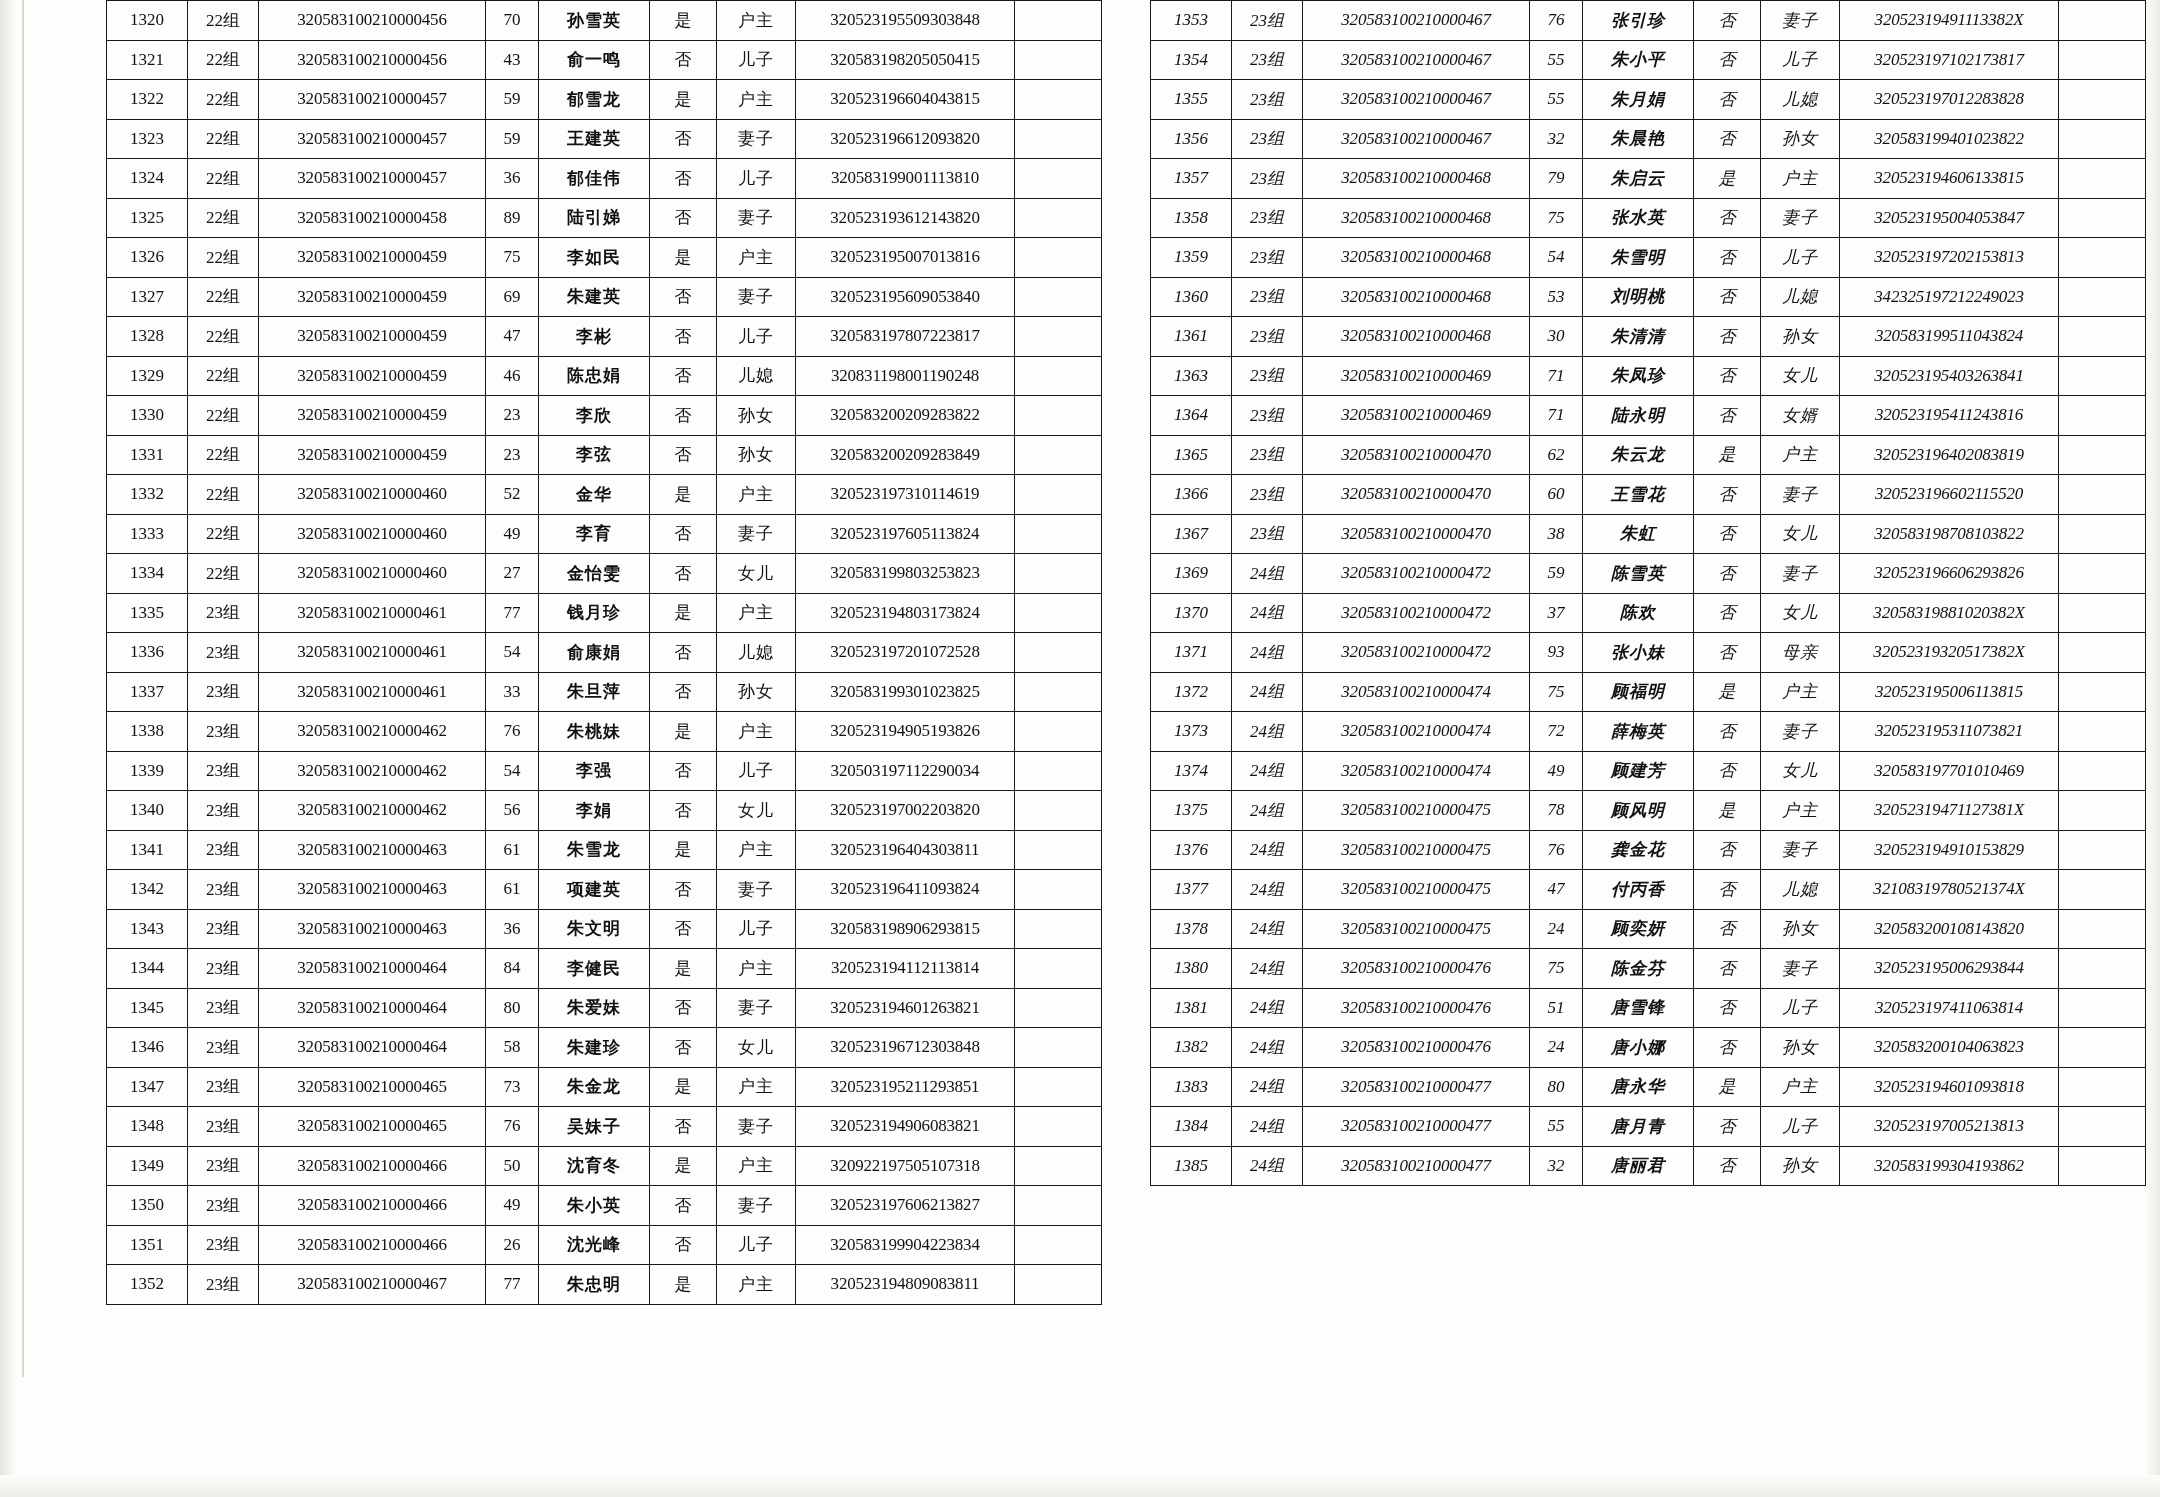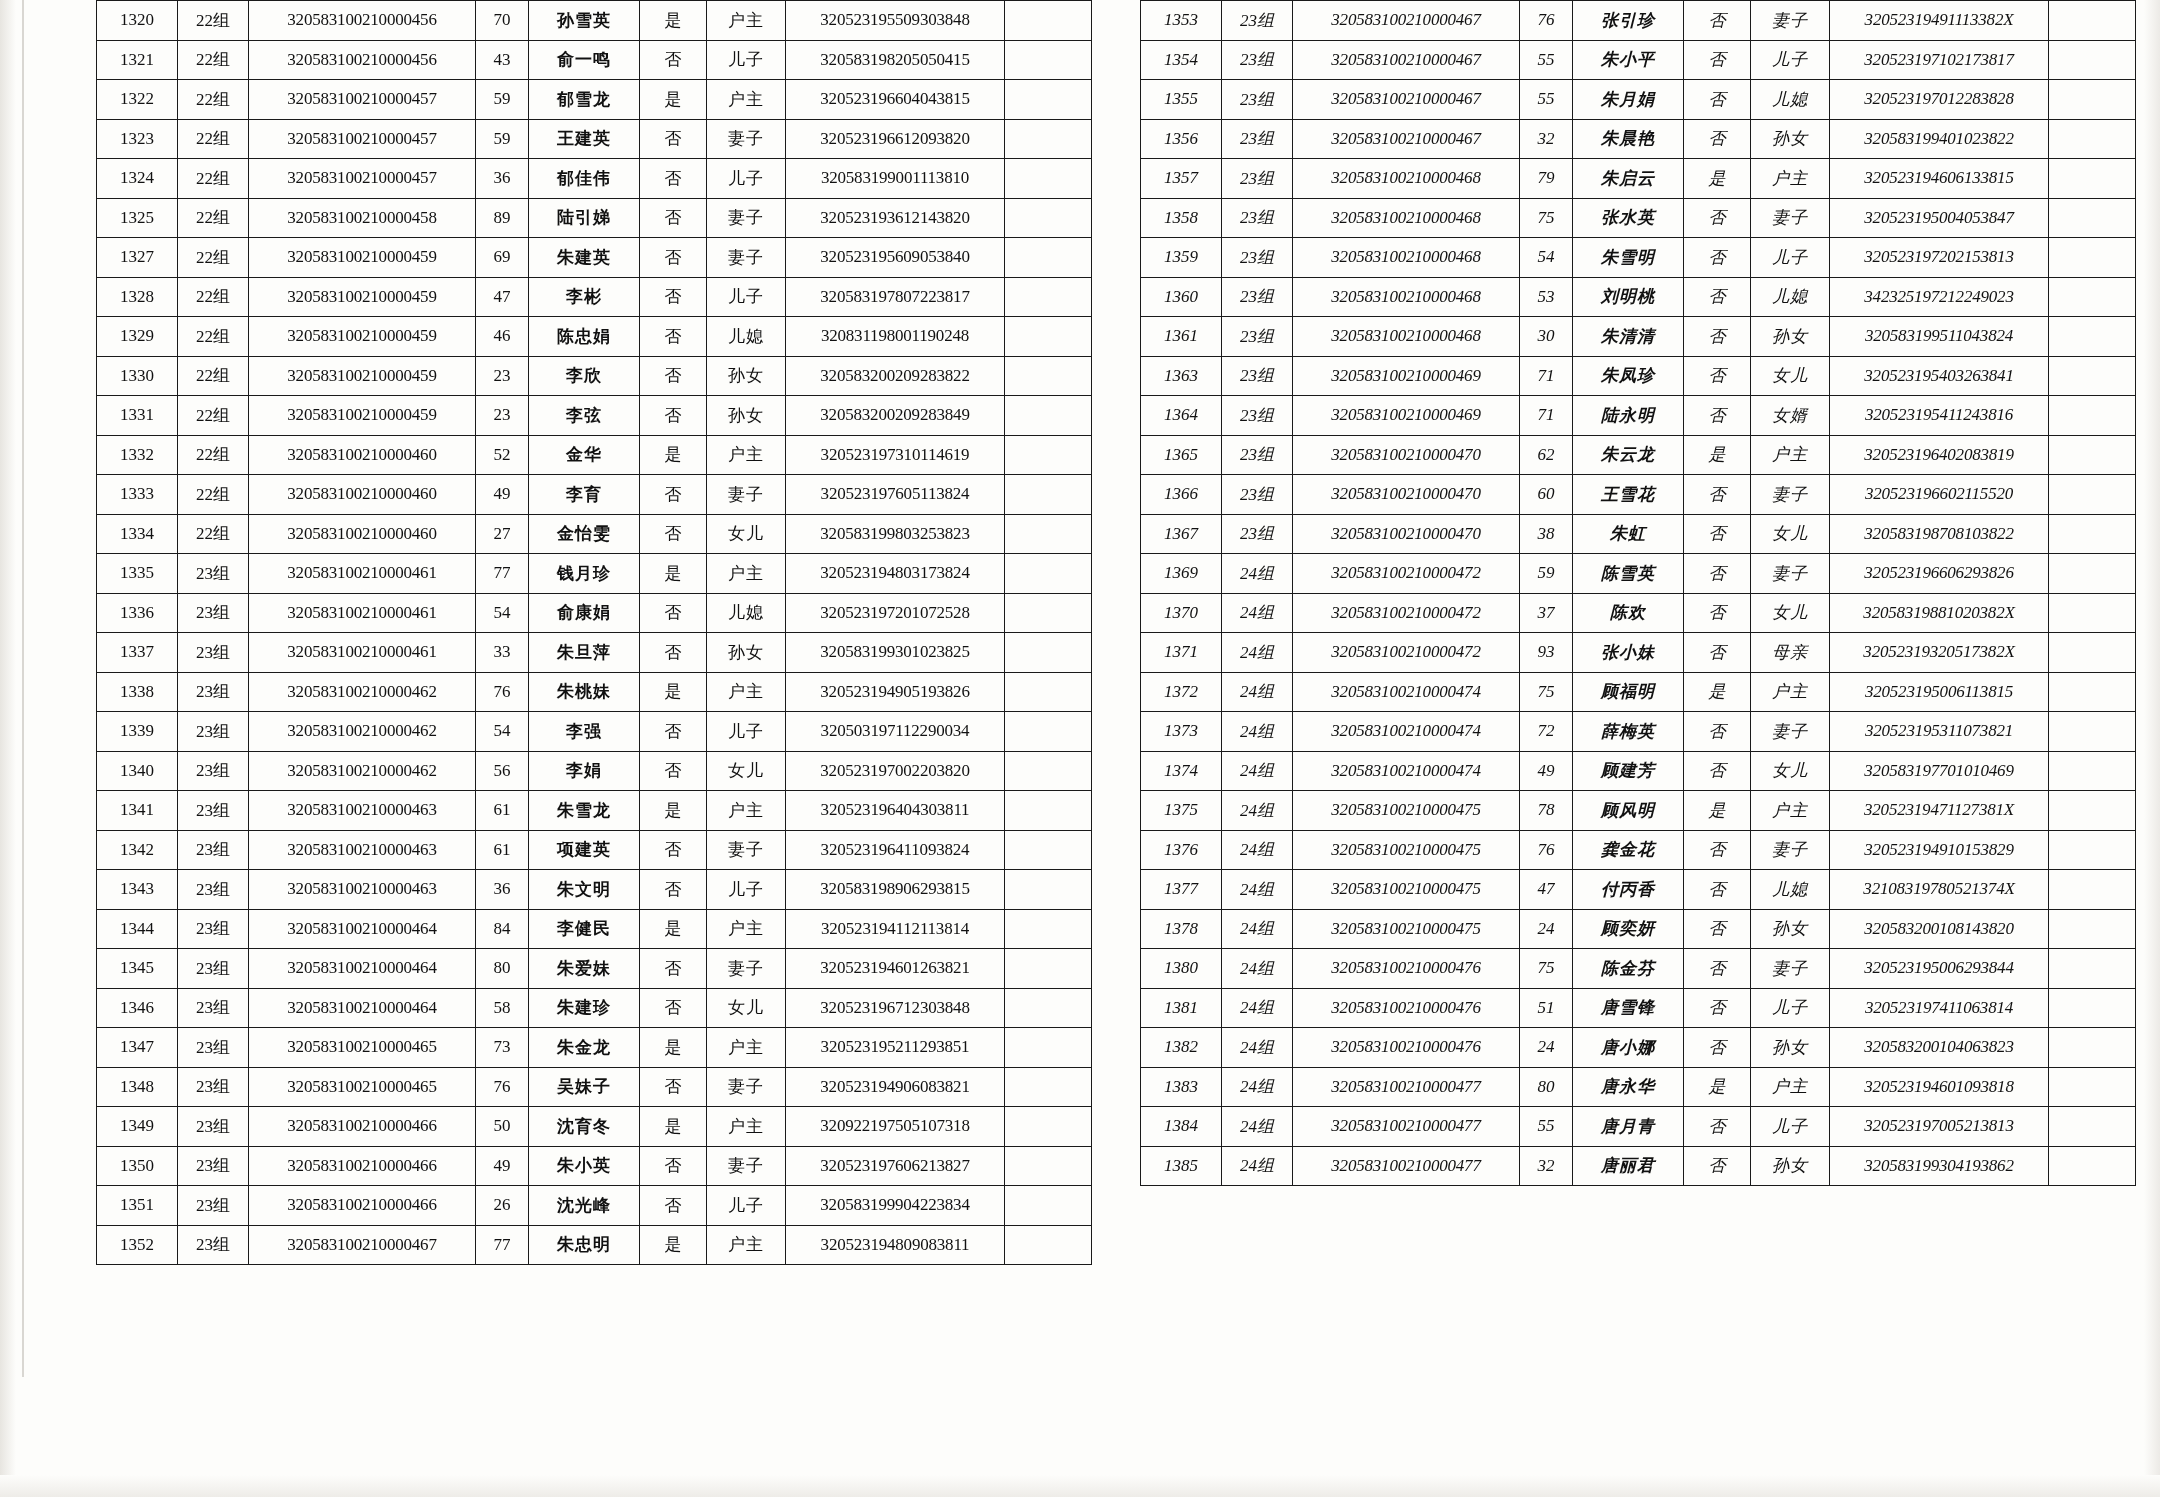--- a/index.html
+++ b/index.html
@@ -34,20 +34,21 @@
   }
   .scan-edge-bottom {
     position: absolute;
     left: 0; right: 0; bottom: 0;
     height: 22px;
     background: linear-gradient(to top, #eeece8, #fdfdfb);
   }
   .sheet {
     position: absolute;
     top: 0;
+    margin-left: 10px;
   }
   .sheet-left { left: 96px; }
   .sheet-right { left: 1140px; font-style: italic; }
 
   table.reg {
     border-collapse: collapse;
     table-layout: fixed;
   }
   table.reg td {
     border: 1.6px solid #1a1a1a;
@@ -152,20 +153,31 @@
             <td class="c-group">22组</td>
             <td class="c-hhid">320583100210000458</td>
             <td class="c-age">89</td>
             <td class="c-name">陆引娣</td>
             <td class="c-flag">否</td>
             <td class="c-rel">妻子</td>
             <td class="c-idno">320523193612143820</td>
             <td class="c-blank"></td>
           </tr>
           <tr>
+            <td class="c-seq">1326</td>
+            <td class="c-group">22组</td>
+            <td class="c-hhid">320583100210000459</td>
+            <td class="c-age">75</td>
+            <td class="c-name">李如民</td>
+            <td class="c-flag">是</td>
+            <td class="c-rel">户主</td>
+            <td class="c-idno">320523195007013816</td>
+            <td class="c-blank"></td>
+          </tr>
+          <tr>
             <td class="c-seq">1327</td>
             <td class="c-group">22组</td>
             <td class="c-hhid">320583100210000459</td>
             <td class="c-age">69</td>
             <td class="c-name">朱建英</td>
             <td class="c-flag">否</td>
             <td class="c-rel">妻子</td>
             <td class="c-idno">320523195609053840</td>
             <td class="c-blank"></td>
           </tr>

